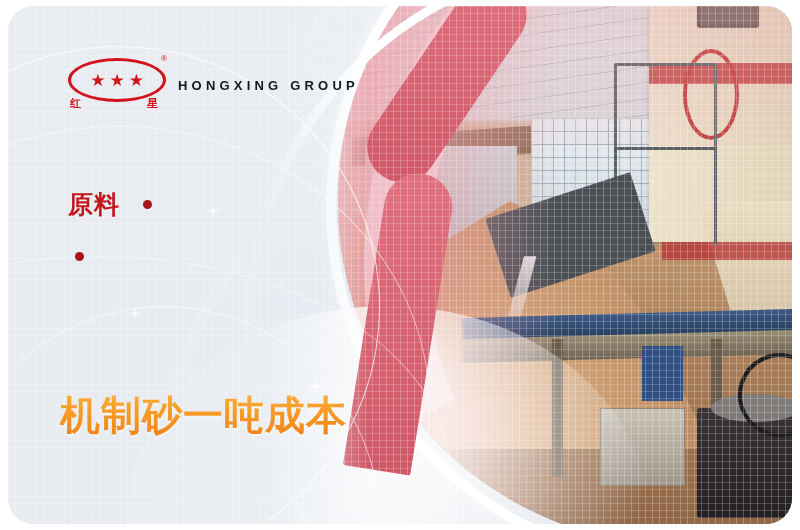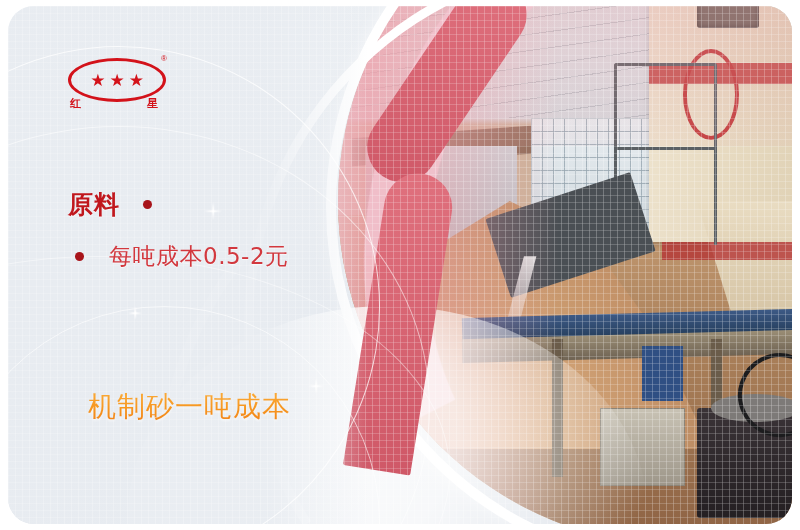--- a/index.html
+++ b/index.html
@@ -229,27 +229,26 @@
   .spec-value{
     font-size:23px;color:#d2383e;letter-spacing:.5px;
     font-family:"DejaVu Sans","Liberation Sans",sans-serif;
     text-shadow:0 1px 0 rgba(255,255,255,.6);
   }
   .spec-row.tight .spec-dot{margin:0 4px 0 5px;}
 
   
   .headline{
     position:absolute;left:52px;top:382px;
-    font-size:28px;font-weight:normal;letter-spacing:1px;
+    font-size:40px;font-weight:bold;letter-spacing:1px;
     font-family:"DejaVu Sans","Liberation Sans",sans-serif;
     background:linear-gradient(to bottom,#fbb040 0%,#f6951f 55%,#f07e18 100%);
     -webkit-background-clip:text;background-clip:text;
     color:transparent;-webkit-text-fill-color:transparent;
     filter:drop-shadow(0 2px 1px rgba(255,255,255,.55));
-    margin-left:28px;
   }
   .subline{
     position:absolute;left:52px;top:440px;
     font-size:25px;font-weight:bold;letter-spacing:1.5px;color:#3a2028;
     font-family:"DejaVu Sans","Liberation Sans",sans-serif;
     text-shadow:0 1px 0 rgba(255,255,255,.55);
   }
 </style>
 </head>
 <body>
@@ -324,30 +323,30 @@
           <span class="st">★</span>
           <span class="st">★</span>
         </div>
         <span class="logo-reg">®</span>
         <div class="logo-sub">
           <span>红</span>
           <span>星</span>
         </div>
       </div>
       <div class="logo-word">
+        <div class="logo-en">HONGXING GROUP</div>
       </div>
     </div>
 
     <div class="spec-list">
       <div class="spec-row">
         <span class="spec-label">原料</span>
         <span class="spec-dot"></span>
       </div>
       <div class="spec-row">
         <span class="spec-dot"></span>
-        <span class="spec-value">每吨成本0.5-2元</span>
       </div>
     </div>
 
     <div class="headline">机制砂一吨成本</div>
 
   </div>
 </div>
 
 </body></html>

